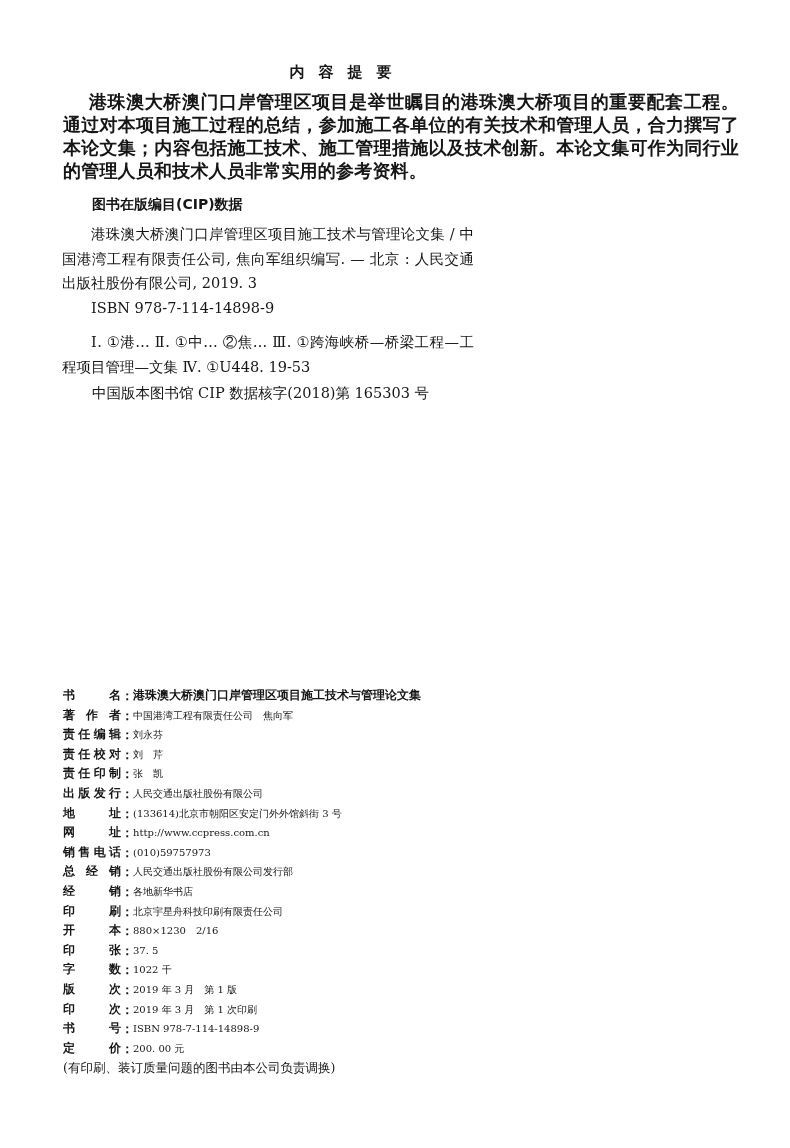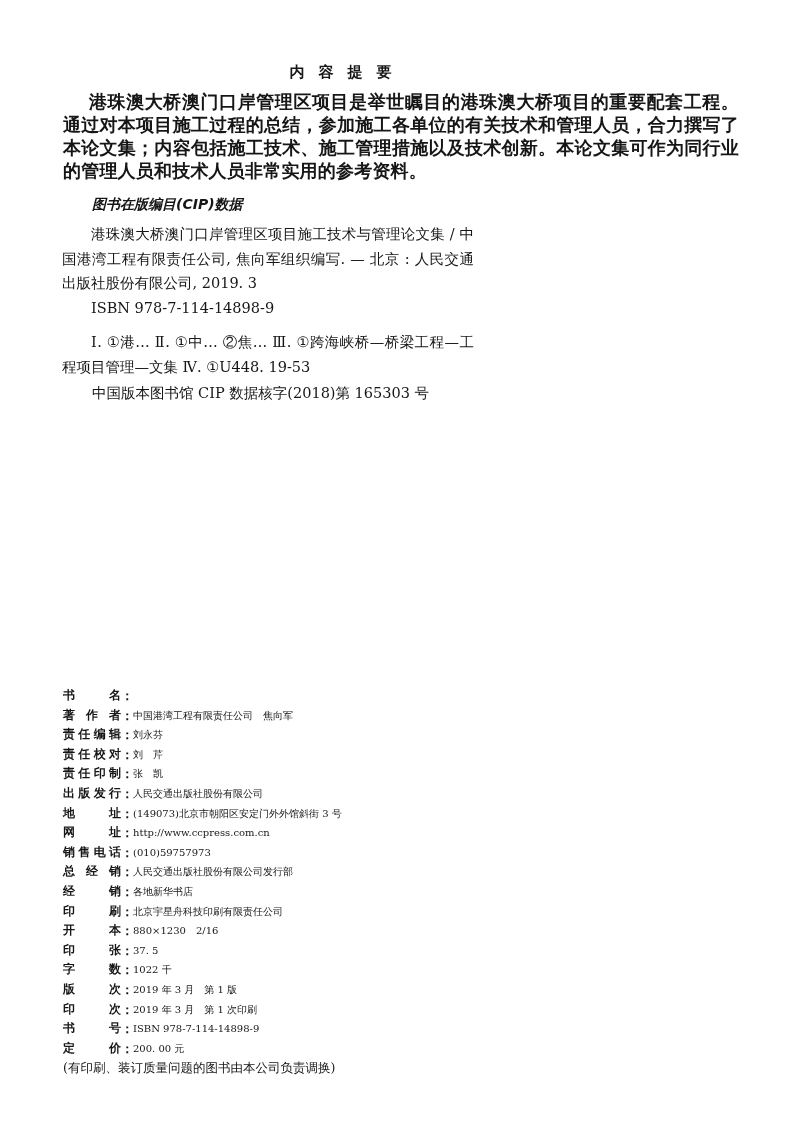--- a/index.html
+++ b/index.html
@@ -37,21 +37,20 @@
       text-indent: 26px;
       letter-spacing: 0.2px;
     }
 
     
     .cip-heading {
       left: 92px; top: 196px;
       font-family: "DejaVu Sans", "Liberation Sans", sans-serif;
       font-weight: bold;
       font-size: 14px;
-      font-style: italic;
     }
     .cip-block {
       left: 62px; width: 412px;
       font-size: 14.5px;
       line-height: 24.5px;
       text-align: justify;
     }
     .cip-block .indent { text-indent: 29px; display:block; }
     .cip-entry { top: 222px; }
     .cip-class { top: 330px; }
@@ -111,20 +110,21 @@
 </div>
 <div class="cip-number">中国版本图书馆 CIP 数据核字(2018)第 165303 号</div>
 
 <div class="abs imprint" id="imprint">
     <div class="imprint-row">
       <span class="imprint-label">
         <span>书</span>
         <span>名</span>
       </span>
       <span class="imprint-colon">：</span>
+      <span class="imprint-value bold">港珠澳大桥澳门口岸管理区项目施工技术与管理论文集</span>
     </div>
     <div class="imprint-row">
       <span class="imprint-label">
         <span>著</span>
         <span>作</span>
         <span>者</span>
       </span>
       <span class="imprint-colon">：</span>
       <span class="imprint-value">中国港湾工程有限责任公司　焦向军</span>
     </div>
@@ -167,21 +167,21 @@
       </span>
       <span class="imprint-colon">：</span>
       <span class="imprint-value">人民交通出版社股份有限公司</span>
     </div>
     <div class="imprint-row">
       <span class="imprint-label">
         <span>地</span>
         <span>址</span>
       </span>
       <span class="imprint-colon">：</span>
-      <span class="imprint-value">(149073)北京市朝阳区安定门外外馆斜街 3 号</span>
+      <span class="imprint-value">(133614)北京市朝阳区安定门外外馆斜街 3 号</span>
     </div>
     <div class="imprint-row">
       <span class="imprint-label">
         <span>网</span>
         <span>址</span>
       </span>
       <span class="imprint-colon">：</span>
       <span class="imprint-value">http://www.ccpress.com.cn</span>
     </div>
     <div class="imprint-row">

